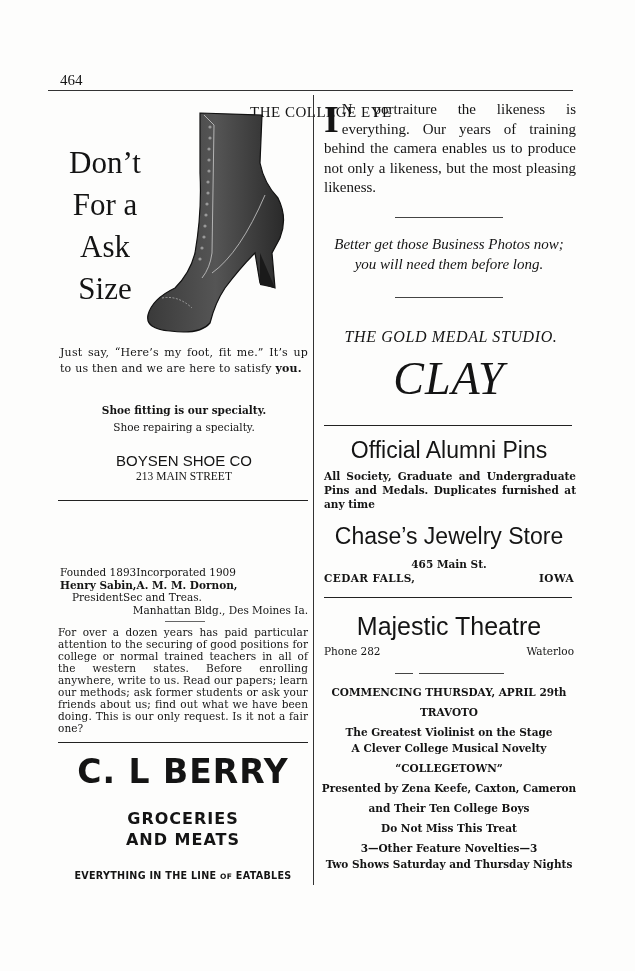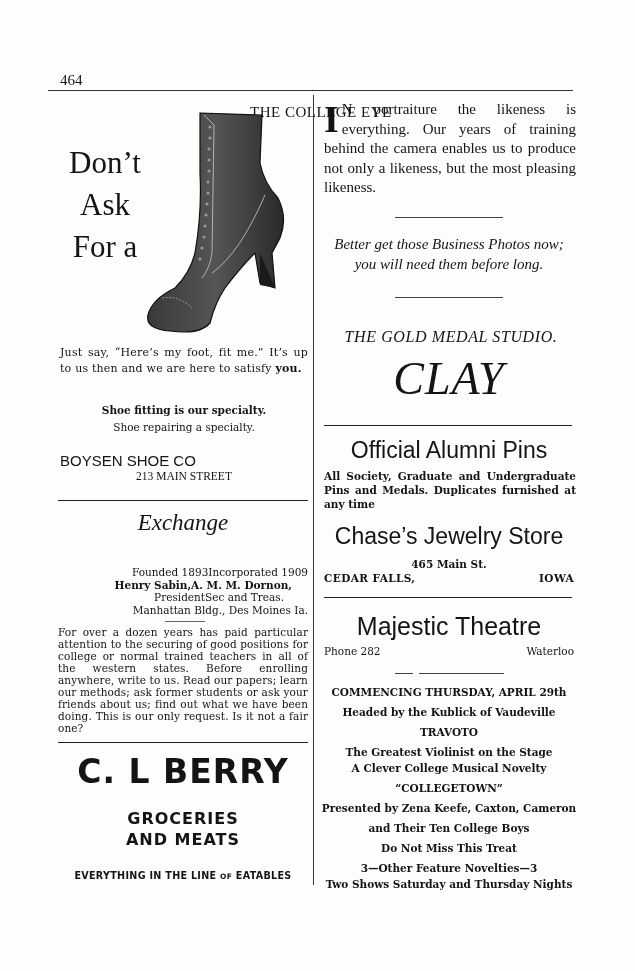--- a/index.html
+++ b/index.html
@@ -13,26 +13,26 @@
     .header-rule { left: 48px; top: 90px; width: 525px; height: 0; border-top: 1.2px solid #333; }
     .col-rule { left: 313px; top: 95px; width: 0; height: 790px; border-left: 1.3px solid #333; }
 
     
     .dontask { left: 60px; top: 142px; width: 90px; text-align: center; font-family: "Liberation Serif", serif; font-size: 31px; line-height: 42px; }
     .boot { left: 140px; top: 103px; width: 150px; height: 240px; }
     .just { left: 60px; top: 345px; width: 248px; font-size: 11px; line-height: 16px; text-align: justify; letter-spacing: 0.2px; }
     .just b { font-weight: bold; }
     .fitting { left: 60px; top: 402px; width: 248px; text-align: center; font-size: 10.5px; line-height: 17px; }
     .fitting .b { font-weight: bold; }
-    .boysen { left: 60px; top: 452px; width: 248px; text-align: left; font-family: "Liberation Sans", sans-serif; font-size: 15px; }
+    .boysen { left: 60px; top: 452px; width: 248px; text-align: center; font-family: "Liberation Sans", sans-serif; font-size: 15px; }
     .boysen-addr { left: 60px; top: 470px; width: 248px; text-align: center; font-family: "Liberation Serif", serif; font-size: 11.5px; }
     .rule-sabin { left: 58px; top: 500px; width: 250px; border-top: 1.5px solid #222; }
     .sabin-title { left: 58px; top: 510px; width: 250px; text-align: center; font-family: "Liberation Serif", serif; font-style: italic; font-size: 23px; line-height: 25px; }
     .sabin-info { left: 60px; top: 566px; width: 248px; font-size: 10.5px; line-height: 12.5px; }
-    .sabin-info .row { display: flex; justify-content: flex-end; }
+    .sabin-info .row { display: flex; justify-content: flex-start; }
     .sabin-info .b { font-weight: bold; }
     .sabin-small-rule { left: 165px; top: 621px; width: 40px; border-top: 1px solid #666; }
     .sabin-body { left: 58px; top: 626px; width: 250px; font-size: 10.5px; line-height: 12px; text-align: justify; letter-spacing: 0.1px; }
     .rule-berry { left: 58px; top: 742px; width: 250px; border-top: 1.5px solid #222; }
     .berry-name { left: 58px; top: 752px; width: 250px; text-align: center; font-family: "DejaVu Sans", sans-serif; font-weight: bold; font-size: 33px; letter-spacing: 1px; }
     .berry-sub { left: 58px; top: 808px; width: 250px; text-align: center; font-family: "DejaVu Sans", sans-serif; font-weight: bold; font-size: 16px; line-height: 21px; letter-spacing: 1px; }
     .berry-foot { left: 56px; top: 870px; width: 254px; text-align: center; font-family: "DejaVu Sans", sans-serif; font-weight: bold; font-size: 9.6px; letter-spacing: 0.3px; }
     .berry-foot .sm { font-size: 7.5px; }
 
     
@@ -61,22 +61,23 @@
 </head>
 <body>
 
 <div class="abs header-num">464</div>
 <div class="abs header-title">THE COLLEGE EYE</div>
 <div class="abs header-rule"></div>
 <div class="abs col-rule"></div>
 
 <div class="abs dontask">
   <div>Don’t</div>
+  <div>For a</div>
   <div>Ask</div>
-  <div>For a</div>
+  <div>Size</div>
 </div>
 <svg class="abs boot" viewBox="0 0 150 240">
   <defs>
     <linearGradient id="bg" x1="0" x2="1" y1="0" y2="0">
       <stop offset="0" stop-color="#3a3a3a"></stop>
       <stop offset="0.5" stop-color="#555"></stop>
       <stop offset="1" stop-color="#2a2a2a"></stop>
     </linearGradient>
   </defs>
   <path d="M60 10 L122 12 L120 60 Q124 80 138 95 Q148 115 140 135 L132 150 L135 185 L120 180 L115 150 Q100 165 85 185 Q75 200 70 220 Q60 232 30 228 Q5 226 8 212 Q12 196 35 185 Q50 170 55 150 Q62 110 60 70 Z" fill="url(#bg)" stroke="#111" stroke-width="1.2"></path>
@@ -104,21 +105,20 @@
 <div class="abs just"><span>Just say, “Here’s my foot, fit me.”  It’s up to us then and we are here to satisfy</span> <b>you.</b></div>
 <div class="abs fitting">
   <div class="b">Shoe fitting is our specialty.</div>
   <div>Shoe repairing a specialty.</div>
 </div>
 <div class="abs boysen">BOYSEN SHOE CO</div>
 <div class="abs boysen-addr">213 MAIN STREET</div>
 
 <div class="abs rule-sabin"></div>
 <div class="abs sabin-title">
-  <div>Exchange</div>
 </div>
 <div class="abs sabin-info">
   <div class="row">
       <span>Founded 1893</span>
       <span>Incorporated 1909</span>
     </div>
   <div class="row b">
       <span>Henry Sabin,</span>
       <span style="margin-right:16px">A. M. M. Dornon,</span>
     </div>
@@ -162,21 +162,20 @@
 
 <div class="abs majestic">Majestic Theatre</div>
 <div class="abs maj-phone">
   <span>Phone 282</span>
   <span>Waterloo</span>
 </div>
 <div class="abs rrule5"></div>
 <div class="abs rrule6"></div>
 <div class="abs maj-body">
   <div>COMMENCING THURSDAY, APRIL 29th</div>
-  <div>Headed by the Kublick of Vaudeville</div>
   <div>TRAVOTO</div>
   <div class="tight">The Greatest Violinist on the Stage</div>
   <div>A Clever College Musical Novelty</div>
   <div>“COLLEGETOWN”</div>
   <div>Presented by Zena Keefe, Caxton, Cameron</div>
   <div>and Their Ten College Boys</div>
   <div>Do Not Miss This Treat</div>
   <div class="tight">3—Other Feature Novelties—3</div>
   <div>Two Shows Saturday and Thursday Nights</div>
 </div>

